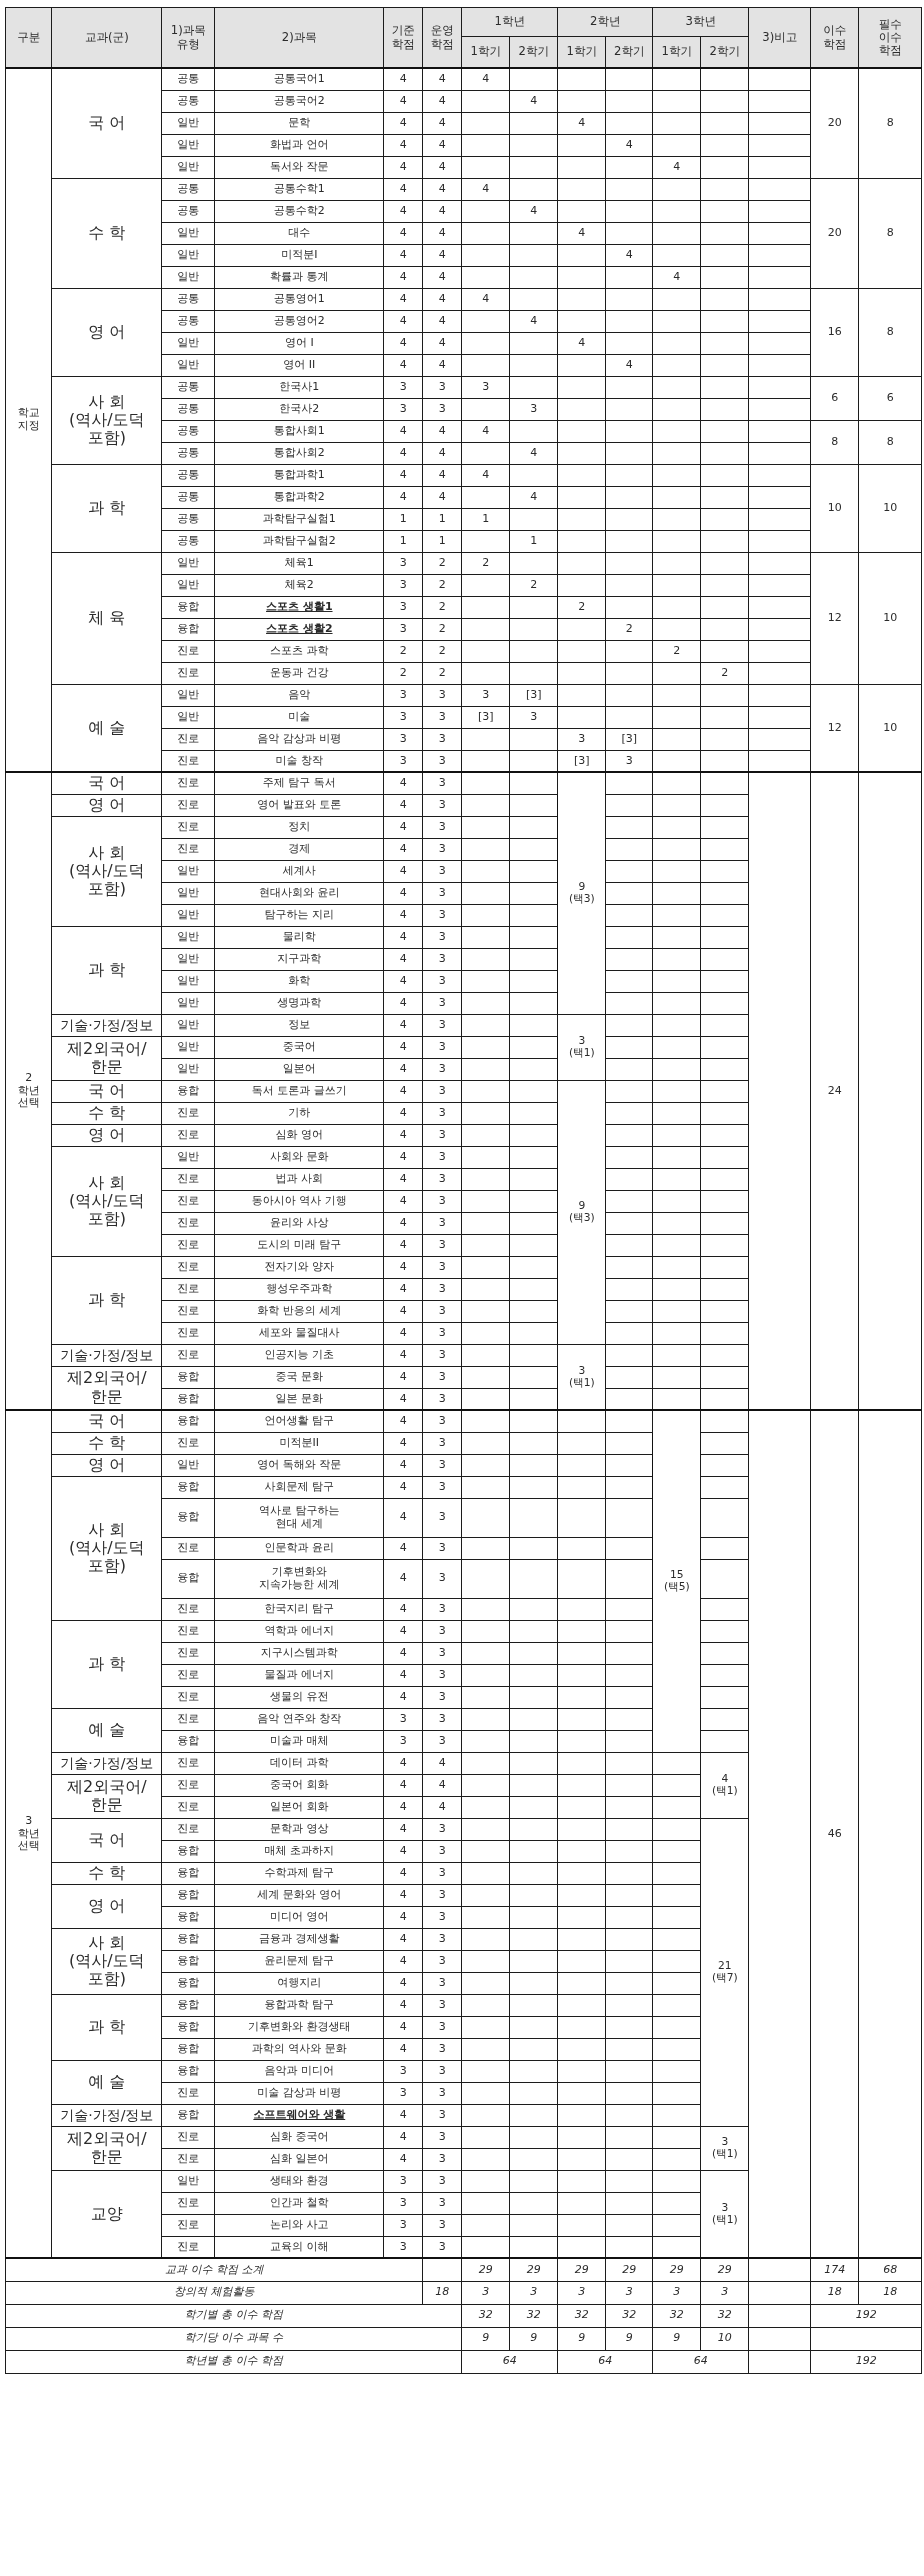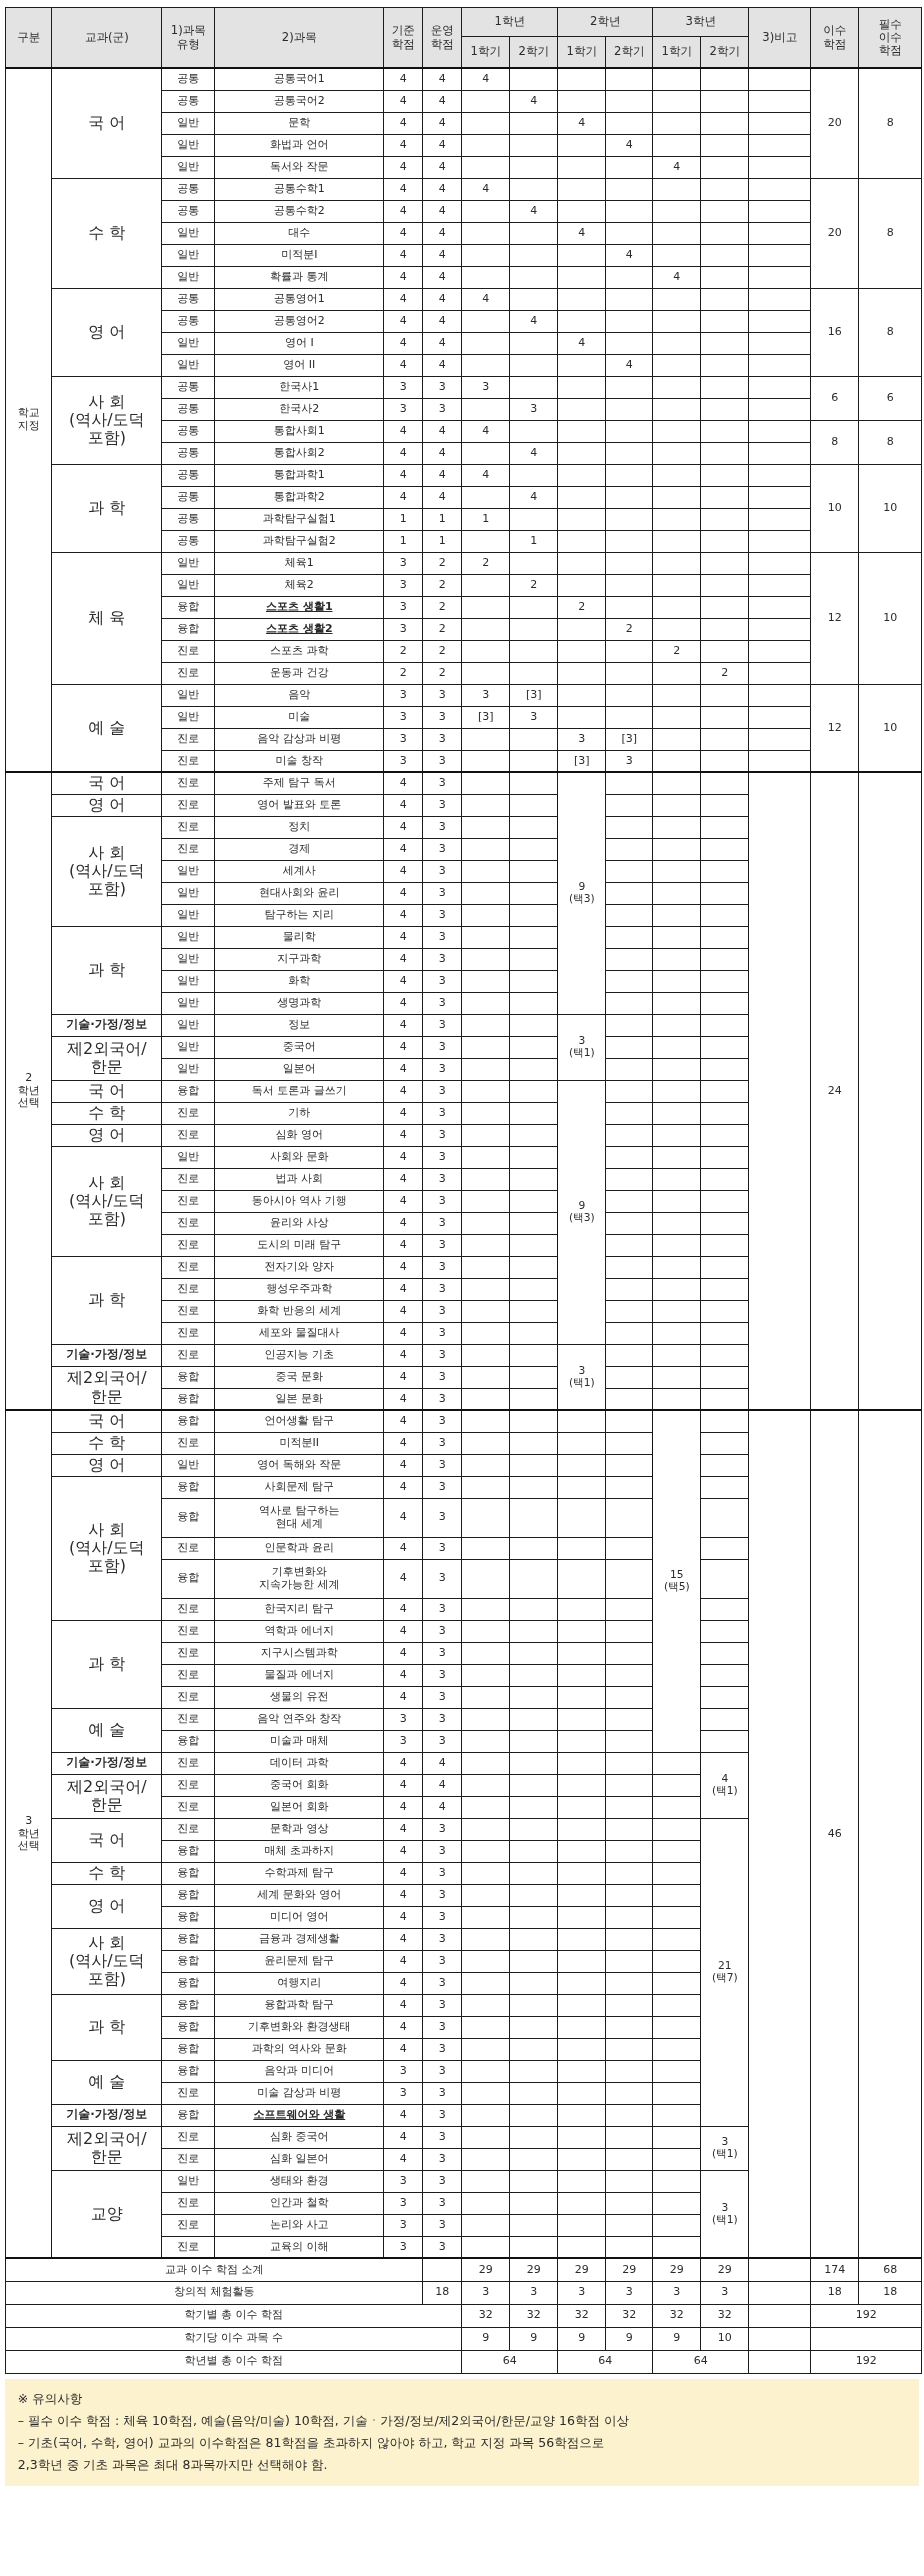--- a/index.html
+++ b/index.html
@@ -7,25 +7,25 @@
   .page{width:925px;box-sizing:border-box;padding:7.1px 5.3px 9px 5.3px;}
   table{border-collapse:collapse;table-layout:fixed;width:914px;}
   td,th{border:0.9px solid #1c1c1c;text-align:center;vertical-align:middle;
         font-size:11px;line-height:1.15;padding:0 0.9px;overflow:hidden;
         white-space:pre-line;word-break:keep-all;font-weight:normal;}
   thead th{background:#e3e3e3;font-size:11.6px;}
   table{border:1.8px solid #111;}
   tr.h1{height:28.5px;} tr.h2{height:32px;}
   tbody tr{height:22px;}
   tbody tr.tall{height:39px;}
-  tbody tr.sum{height:23px;}
+  tbody tr.sum{height:23px;font-style:italic;}
   tr.block-start td{border-top:1.8px solid #111;}
   tr.section-start td{border-top:2.7px solid #111;}
   td.subject-cell{font-size:16px;}
-  td.subject-small{font-size:12px;font-weight:bold;}
+  td.subject-small{font-size:14px;}
   td.division-cell{font-size:11px;}
   td.course-u{text-decoration:underline;font-weight:bold;}
   td.note-sel{font-size:10.7px;}
   td.yb{border-left:1.8px solid #111;}
   .notice-box{margin-top:5.3px;width:914px;box-sizing:border-box;background:#fcf2cd;
               padding:9px 10.7px 10.7px 12.5px;font-size:12.5px;line-height:1.75;}
   .notice-title{font-size:12.5px;}
   .bottom-note{margin-top:12.5px;padding-left:5.3px;font-size:12.5px;}
 </style>
 </head>
@@ -1375,22 +1375,14 @@
         <tr class="sum block-start">
           <td colspan="6">학년별 총 이수 학점</td>
           <td colspan="2">64</td>
           <td colspan="2">64</td>
           <td colspan="2">64</td>
           <td></td>
           <td colspan="2">192</td>
         </tr>
       </tbody>
     </table>
-  <div class="notice-box">
-    <div class="notice-title">※ 유의사항</div>
-    <div id="notice-lines">
-        <div>– 필수 이수 학점 : 체육 10학점, 예술(음악/미술) 10학점, 기술ㆍ가정/정보/제2외국어/한문/교양 16학점 이상</div>
-        <div>– 기초(국어, 수학, 영어) 교과의 이수학점은 81학점을 초과하지 않아야 하고, 학교 지정 과목 56학점으로</div>
-        <div>  2,3학년 중 기초 과목은 최대 8과목까지만 선택해야 함.</div>
-      </div>
-  </div>
 </div>
 
 
 </body></html>

